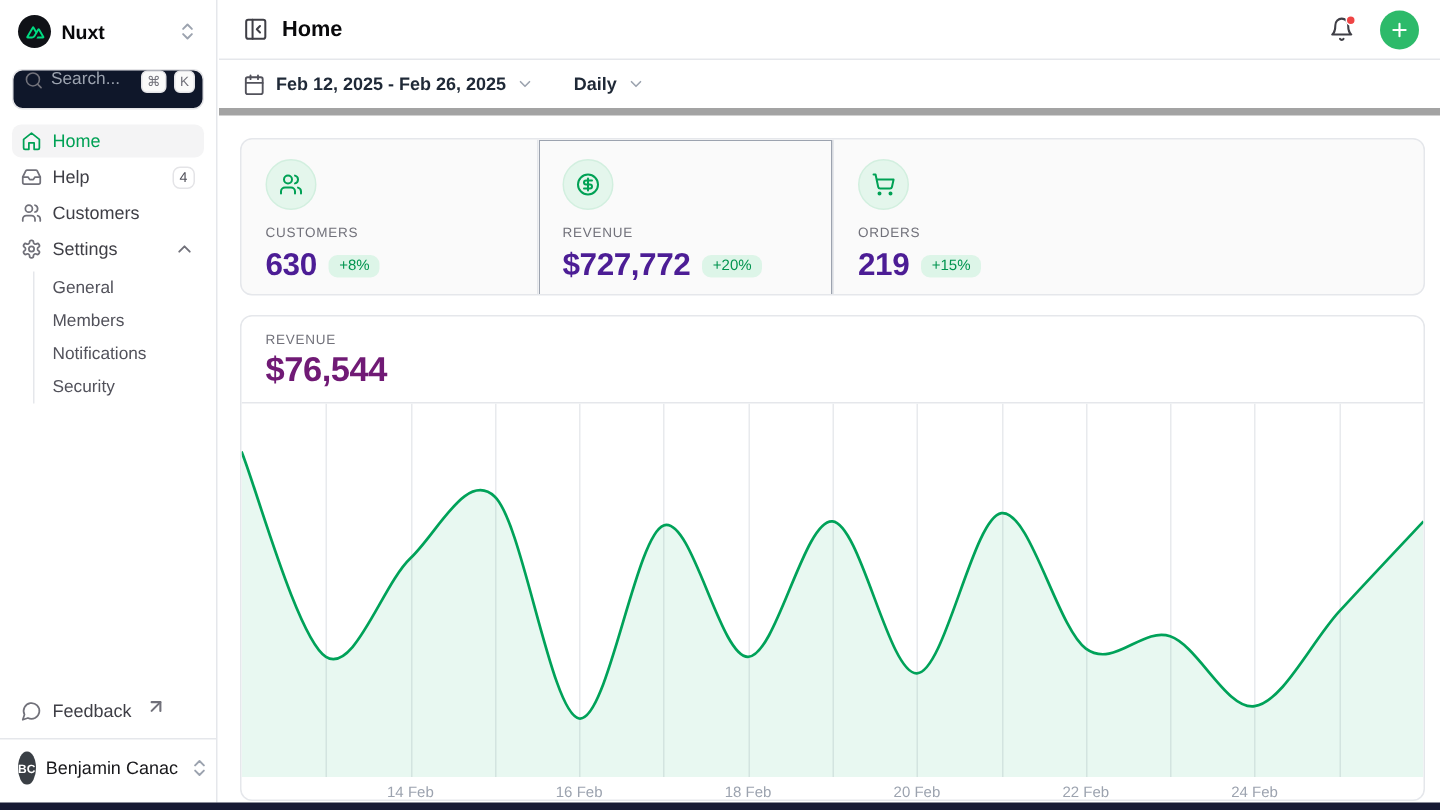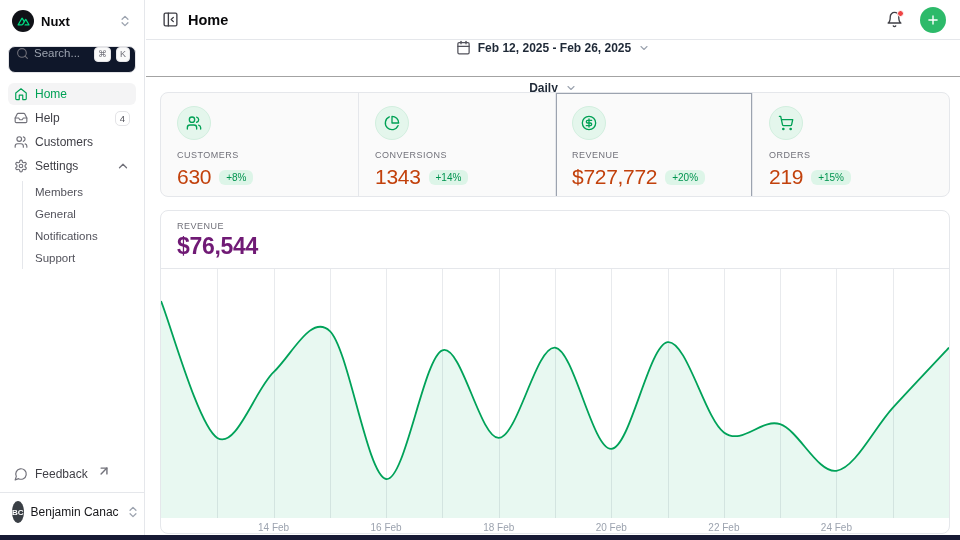--- a/index.html
+++ b/index.html
@@ -70,42 +70,42 @@
   .page-title { font-size:14.5px; font-weight:700; color:#09090b; flex:1; }
   .bell-btn { position:relative; width:26px; height:26px; display:flex; align-items:center;
     justify-content:center; cursor:pointer; color:#3f3f46; }
   .bell-btn .icon { width:17px; height:17px; }
   .bell-dot { position:absolute; top:3px; right:3px; width:7px; height:7px;
     border-radius:50%; background:#ef4444; border:1px solid #fff; }
   .plus-btn { width:26px; height:26px; border-radius:50%; background:#2dba6a; color:#fff;
     display:flex; align-items:center; justify-content:center; cursor:pointer; margin-left:4px; }
   .plus-btn .icon { width:14px; height:14px; }
 
-  .toolbar { height:37px; border-bottom:1px solid #a3a3a3; display:flex; align-items:center;
-    padding:0 16px; gap:26px;flex-direction:column; }
+  .toolbar { height:37px; border-bottom:5px solid #a3a3a3; display:flex; align-items:center;
+    padding:0 16px; gap:26px; }
   .tb-btn { display:flex; align-items:center; gap:7px; cursor:pointer; }
   .tb-btn .cal { width:15px; height:15px; color:#52525b; }
   .tb-label { font-size:12px; font-weight:600; color:#1f2937; }
   .tb-chevron { width:12px; height:12px; color:#9ca3af; }
 
   .content { position:absolute; left:14px; top:92px; width:790px; }
 
   
   .stats-panel { display:grid; grid-template-columns:repeat(4,1fr); height:105px;
     background:#fafafa; border:1px solid #e5e7eb; border-radius:8px; overflow:hidden; }
   .stat-cell { padding:13px 16px; position:relative; cursor:pointer; }
   .stat-cell + .stat-cell { border-left:1px solid #e5e7eb; }
   .stat-cell.selected { box-shadow:inset 0 0 0 1px #9ca3af; }
   .stat-icon { width:34px; height:34px; border-radius:50%; background:#e4f6ec;
     border:1px solid #d2efdf; display:flex; align-items:center; justify-content:center;
     color:#00a155; }
   .stat-icon .icon { width:16px; height:16px; }
   .stat-label { margin-top:10px; font-size:9px; letter-spacing:0.5px; color:#71717a; }
   .stat-value-row { margin-top:5px; display:flex; align-items:center; gap:8px; }
-  .stat-value { font-size:21px; font-weight:400; color:#c2410c; letter-spacing:-0.3px; }
+  .stat-value { font-size:21px; font-weight:700; color:#4c1d95; letter-spacing:-0.3px; }
   .delta-badge { font-size:10px; font-weight:500; color:#00944f; background:#ddf5e8;
     border-radius:6px; padding:2px 7px; }
 
   
   .chart-card { margin-top:13px; width:790px; height:324px; border:1px solid #e5e7eb;
     border-radius:8px; background:#fff; position:relative; overflow:hidden; }
   .chart-header { height:58px; border-bottom:1px solid #e5e7eb; padding:10px 16px 0 16px; }
   .chart-label { font-size:9px; letter-spacing:0.5px; color:#71717a; }
   .chart-value { margin-top:2px; font-size:23px; font-weight:700; color:#701a75;
     letter-spacing:-0.3px; }
@@ -183,24 +183,24 @@
           </svg>
         </span>
         <span>Settings</span>
         <span class="icon nav-caret">
           <svg viewBox="0 0 24 24" fill="none" stroke="currentColor" stroke-width="2.2" stroke-linecap="round" stroke-linejoin="round">
             <path d="m18 15-6-6-6 6"></path>
           </svg>
         </span>
       </div>
       <div class="sub-list">
+        <div class="sub-item">General</div>
         <div class="sub-item">Members</div>
-        <div class="sub-item">General</div>
         <div class="sub-item">Notifications</div>
-        <div class="sub-item">Support</div>
+        <div class="sub-item">Security</div>
       </div>
     </div>
 
   <div class="sb-spacer"></div>
 
   <div class="sb-footer" id="footer-list">
       <div class="nav-item">
         <span class="icon">
           <svg viewBox="0 0 24 24" fill="none" stroke="currentColor" stroke-width="2" stroke-linecap="round" stroke-linejoin="round">
             <path d="M7.9 20A9 9 0 1 0 4 16.1L2 22Z"></path>
@@ -296,35 +296,20 @@
                 <circle cx="9" cy="7" r="4"></circle>
                 <path d="M22 21v-2a4 4 0 0 0-3-3.87"></path>
                 <path d="M16 3.13a4 4 0 0 1 0 7.75"></path>
               </svg>
             </span>
           </div>
           <div class="stat-label">CUSTOMERS</div>
           <div class="stat-value-row">
             <span class="stat-value">630</span>
             <span class="delta-badge">+8%</span>
-          </div>
-        </div>
-        <div class="stat-cell">
-          <div class="stat-icon">
-            <span class="icon">
-              <svg viewBox="0 0 24 24" fill="none" stroke="currentColor" stroke-width="2" stroke-linecap="round" stroke-linejoin="round">
-                <path d="M21.21 15.89A10 10 0 1 1 8 2.83"></path>
-                <path d="M22 12A10 10 0 0 0 12 2v10z"></path>
-              </svg>
-            </span>
-          </div>
-          <div class="stat-label">CONVERSIONS</div>
-          <div class="stat-value-row">
-            <span class="stat-value">1343</span>
-            <span class="delta-badge">+14%</span>
           </div>
         </div>
         <div class="stat-cell selected">
           <div class="stat-icon">
             <span class="icon">
               <svg viewBox="0 0 24 24" fill="none" stroke="currentColor" stroke-width="2" stroke-linecap="round" stroke-linejoin="round">
                 <circle cx="12" cy="12" r="10"></circle>
                 <path d="M16 8h-6a2 2 0 1 0 0 4h4a2 2 0 1 1 0 4H8"></path>
                 <path d="M12 18V6"></path>
               </svg>

